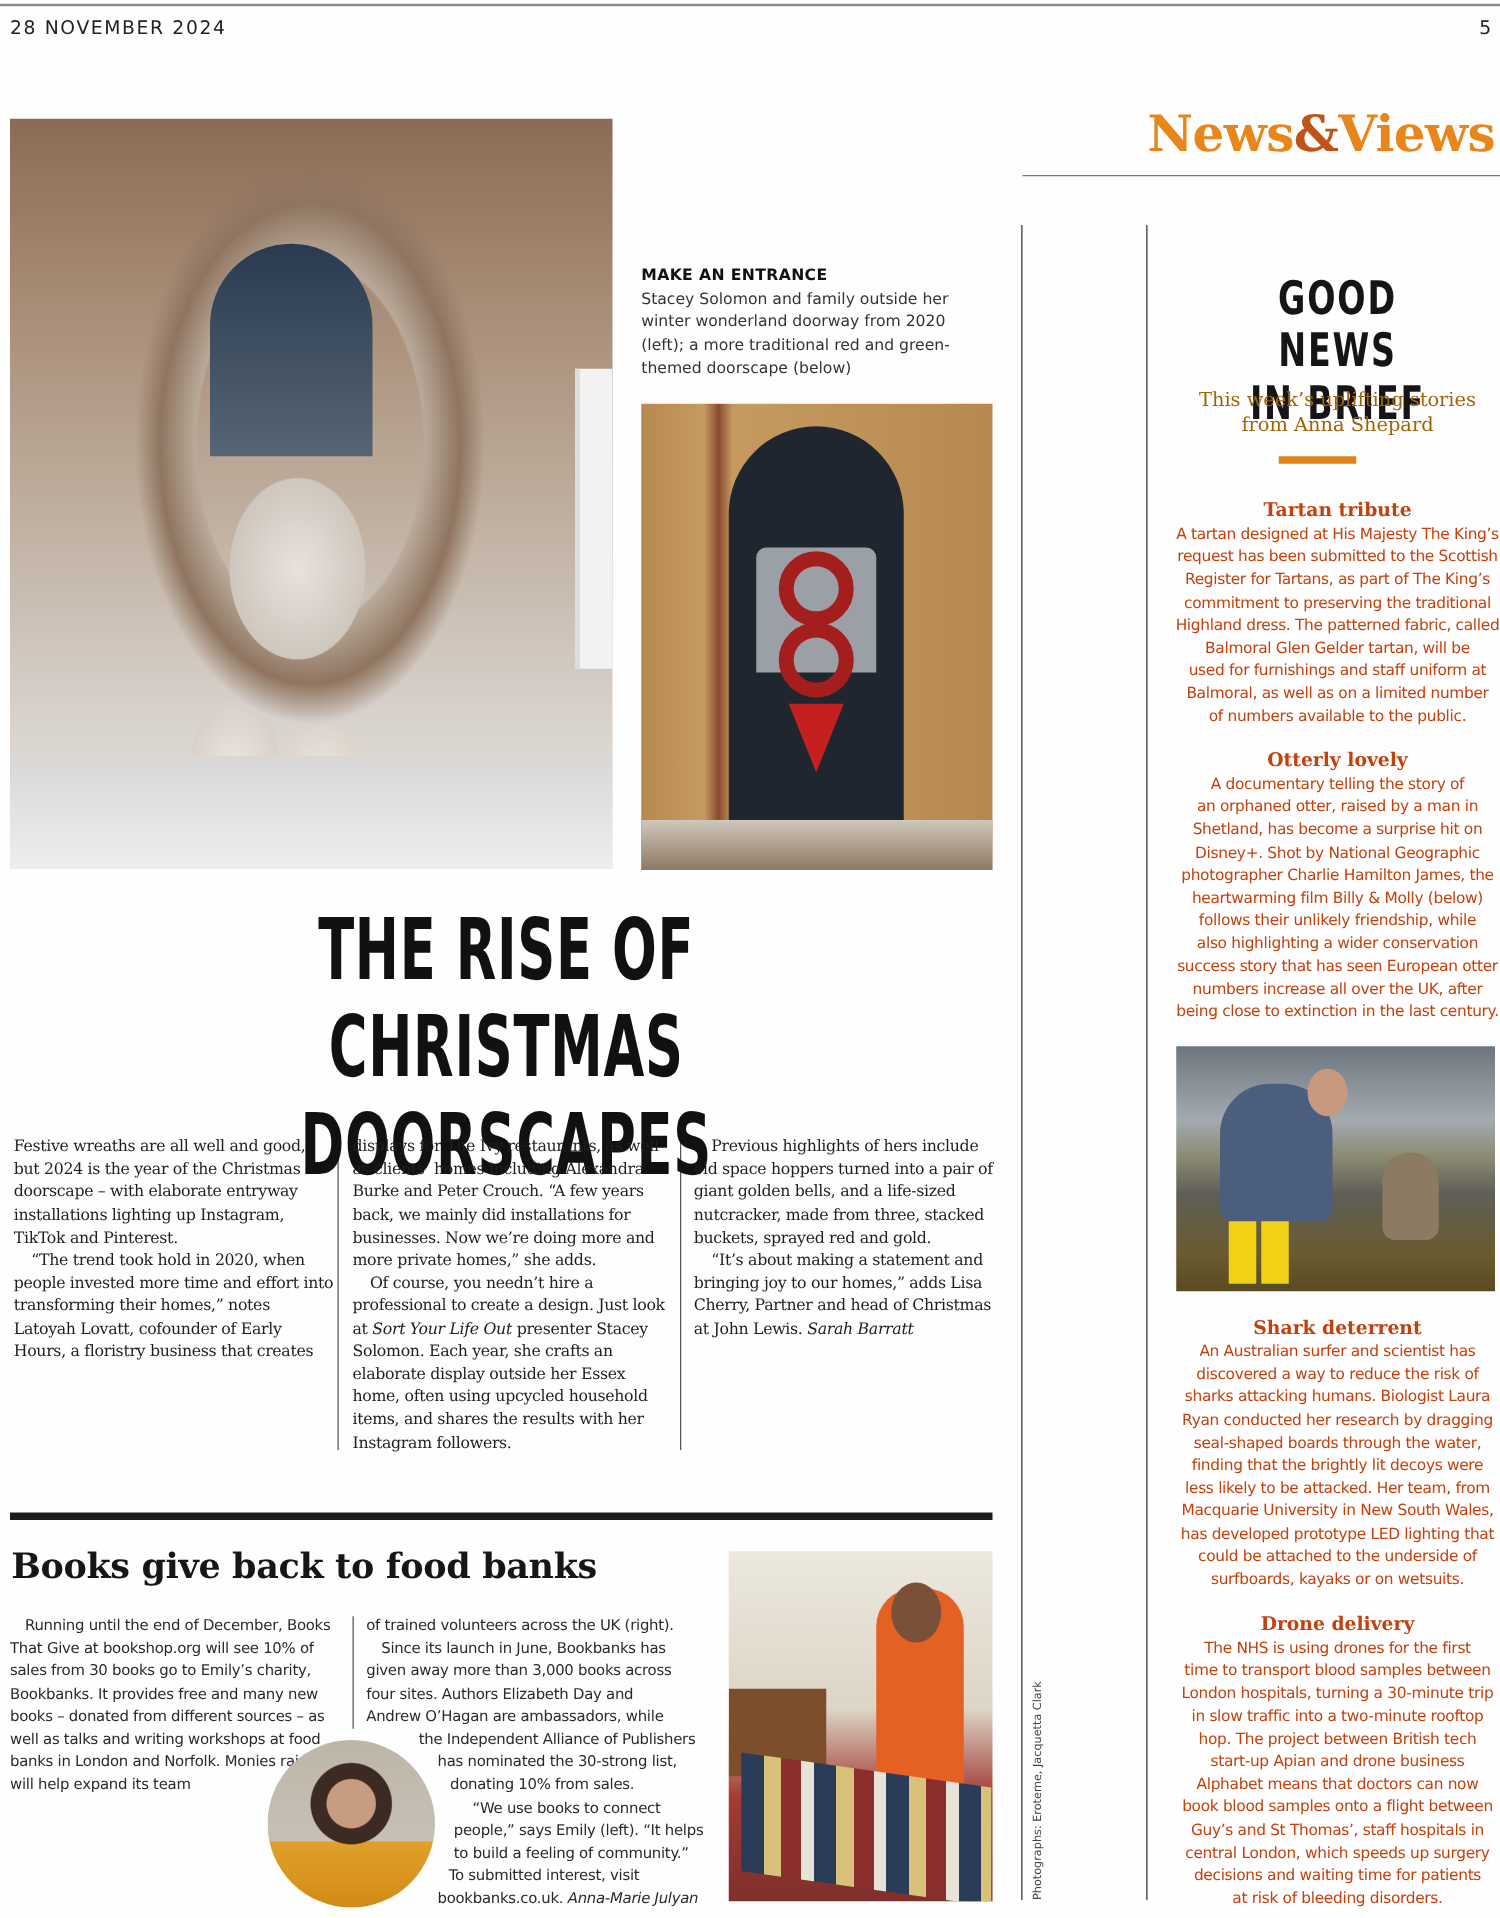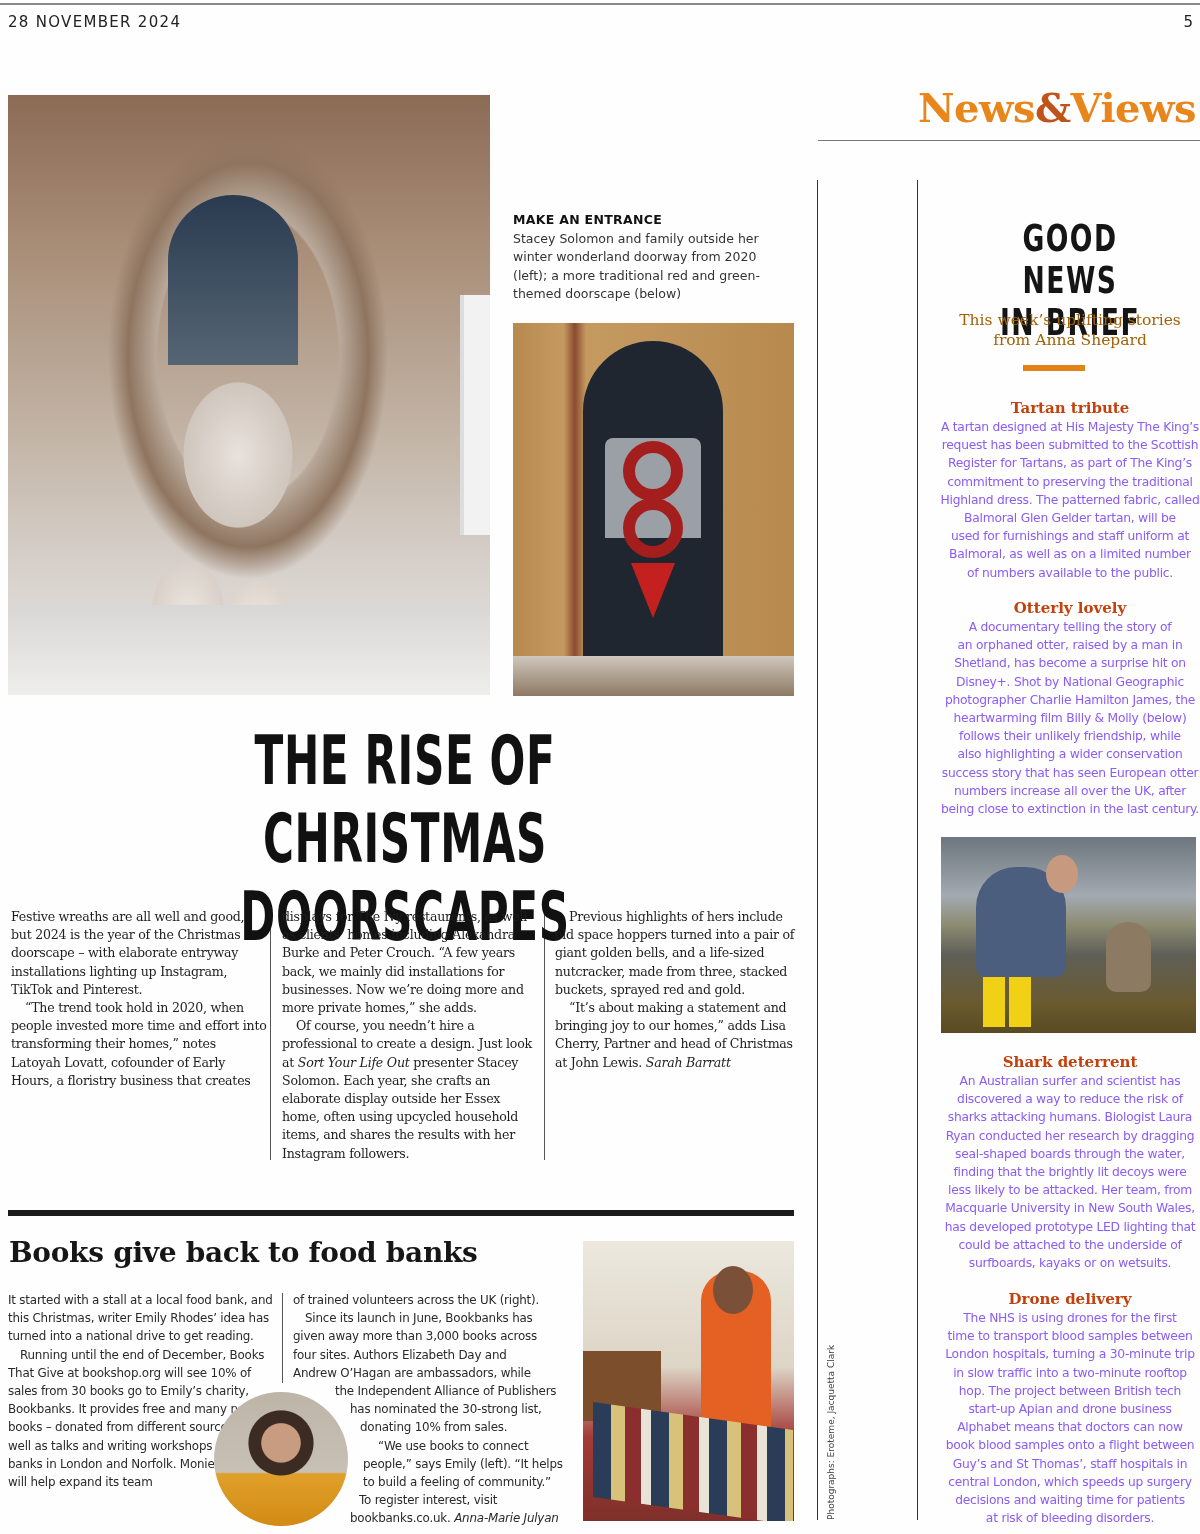--- a/index.html
+++ b/index.html
@@ -98,21 +98,21 @@
 
   .credit { left: 826px; top: 1520px; transform: rotate(-90deg); transform-origin: left top; font-family: "DejaVu Sans", sans-serif; font-size: 9px; color: #444; white-space: nowrap; }
 
   
   .gn-title { left: 940px; top: 218px; width: 260px; text-align: center; font-family: "DejaVu Sans", sans-serif; font-weight: bold; font-size: 37px; line-height: 42px; color: #151515; transform: scaleX(0.72); transform-origin: center top; letter-spacing: 2px; }
   .gn-sub { left: 940px; top: 310px; width: 260px; text-align: center; font-family: "DejaVu Serif", serif; font-size: 15.5px; line-height: 20px; color: #a16207; }
   .gn-bar { left: 1023px; top: 365px; width: 62px; height: 6px; background: #e08419; }
 
   .brief { left: 940px; width: 260px; text-align: center; }
   .brief-head { font-family: "DejaVu Serif", serif; font-weight: bold; font-size: 15px; line-height: 19px; color: #c2410c; }
-  .brief-body { font-family: "DejaVu Sans", sans-serif; font-size: 12.3px; line-height: 18.2px; color: #8b5cf6; letter-spacing: -0.25px; }
+  .brief-body { font-family: "DejaVu Sans", sans-serif; font-size: 12.3px; line-height: 18.2px; color: #c2410c; letter-spacing: -0.25px; }
   .brief-body .line { display: block; white-space: nowrap; }
   .b1 { top: 399px; }
   .b2 { top: 599px; }
   .b3 { top: 1053px; }
   .b4 { top: 1290px; }
 </style>
 </head>
 <body>
 
 <div class="abs top-rule"></div>
@@ -165,39 +165,38 @@
 <div class="abs col-serif col-3">
   <p>Previous highlights of hers include old space hoppers turned into a pair of giant golden bells, and a life-sized nutcracker, made from three, stacked buckets, sprayed red and gold.</p>
   <p><span>“It’s about making a statement and bringing joy to our homes,” adds Lisa Cherry, Partner and head of Christmas at John Lewis. </span><span class="byline">Sarah Barratt</span></p>
 </div>
 
 <div class="abs section-divider"></div>
 
 <div class="abs books-headline">Books give back to food banks</div>
 
 <div class="abs col-sans books-col-1">
-  <p>It started with a stall at a local food bank, and this Christmas, writer Emily Rhodes’ idea has turned into a national drive to get reading.</p>
   <p class="para2" style="width:265px;">Running until the end of December, Books That Give at bookshop.org will see 10% of sales from 30 books go to Emily’s charity, Bookbanks. It provides free and many new books – donated from different sources – as well as talks and writing workshops at food banks in London and Norfolk. Monies raised will help expand its team</p>
 </div>
 
 <div class="abs photo photo-emily"></div>
 
 <div class="abs col-sans books-col-2">
   <span class="line">of trained volunteers across the UK (right).</span>
   <span class="line" style="padding-left:12px;">Since its launch in June, Bookbanks has</span>
   <span class="line">given away more than 3,000 books across</span>
   <span class="line">four sites. Authors Elizabeth Day and</span>
   <span class="line">Andrew O’Hagan are ambassadors, while</span>
   <span class="line" style="padding-left:42px;">the Independent Alliance of Publishers</span>
   <span class="line" style="padding-left:57px;">has nominated the 30-strong list,</span>
   <span class="line" style="padding-left:67px;">donating 10% from sales.</span>
   <span class="line" style="padding-left:85px;">“We use books to connect</span>
   <span class="line" style="padding-left:70px;">people,” says Emily (left). “It helps</span>
   <span class="line" style="padding-left:70px;">to build a feeling of community.”</span>
-  <span class="line" style="padding-left:66px;">To register interest, visit</span>
+  <span class="line" style="padding-left:66px;">To submitted interest, visit</span>
   <span class="line" style="padding-left:57px;"><span>bookbanks.co.uk. </span><i>Anna-Marie Julyan</i></span>
 </div>
 
 <div class="abs photo photo-bookstall">
   <div class="shelf"></div>
   <div class="woman"></div>
   <div class="whead"></div>
   <div class="table"></div>
 </div>
 

